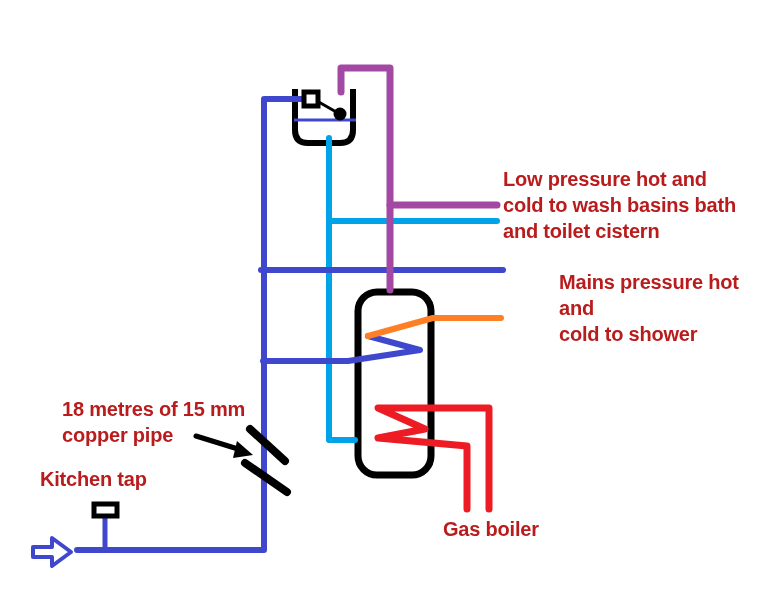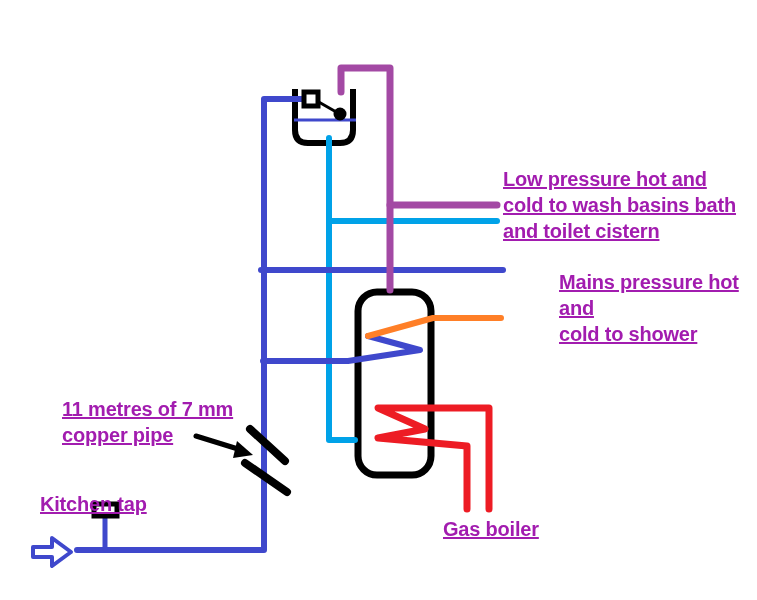--- a/index.html
+++ b/index.html
@@ -4,29 +4,28 @@
 <style>
   html,body{margin:0;padding:0;background:#fff;}
   .stage{
     position:relative;width:757px;height:600px;background:#ffffff;overflow:hidden;
     font-family:"Liberation Sans",sans-serif;
   }
   .diagram-svg{position:absolute;left:0;top:0;width:757px;height:600px;}
   .lbl{
     position:absolute;
     font:700 20px/26px "Liberation Sans",sans-serif;
-    color:#a21caf;
+    color:#b91c1c;
     white-space:pre-line;
     letter-spacing:-0.2px;
-    text-decoration:underline;
   }
   .lbl-low{left:503px;top:166px;}
   .lbl-mains{left:517px;top:269px;margin-left:42px;}
   .lbl-copper{left:62px;top:396px;}
-  .lbl-kitchen{left:40px;top:466px;margin-top:25px;}
+  .lbl-kitchen{left:40px;top:466px;}
   .lbl-gas{left:430px;top:516px;margin-left:13px;}
 </style>
 </head>
 <body>
 
 <div class="stage">
 
   <svg class="diagram-svg" viewBox="0 0 757 600">
 
     <path d="M 295 89 V 130 Q 295 143 308 143 H 340 Q 353 143 353 130 V 89" fill="none" stroke-width="6" stroke-linecap="butt" stroke-linejoin="round" stroke="#000000"></path>
@@ -62,17 +61,17 @@
 
     <line x1="196" y1="436" x2="238" y2="449" stroke-width="5" stroke-linecap="round" stroke="#000000"></line>
     <polygon points="253,455 237,441 233,458" fill="#000000"></polygon>
   </svg>
 
   <div class="lbl lbl-low">Low pressure hot and
 cold to wash basins bath
 and toilet cistern</div>
   <div class="lbl lbl-mains">Mains pressure hot and
 cold to shower</div>
-  <div class="lbl lbl-copper">11 metres of 7 mm
+  <div class="lbl lbl-copper">18 metres of 15 mm
 copper pipe</div>
   <div class="lbl lbl-kitchen">Kitchen tap</div>
   <div class="lbl lbl-gas">Gas boiler</div>
 </div>
 
 </body></html>

